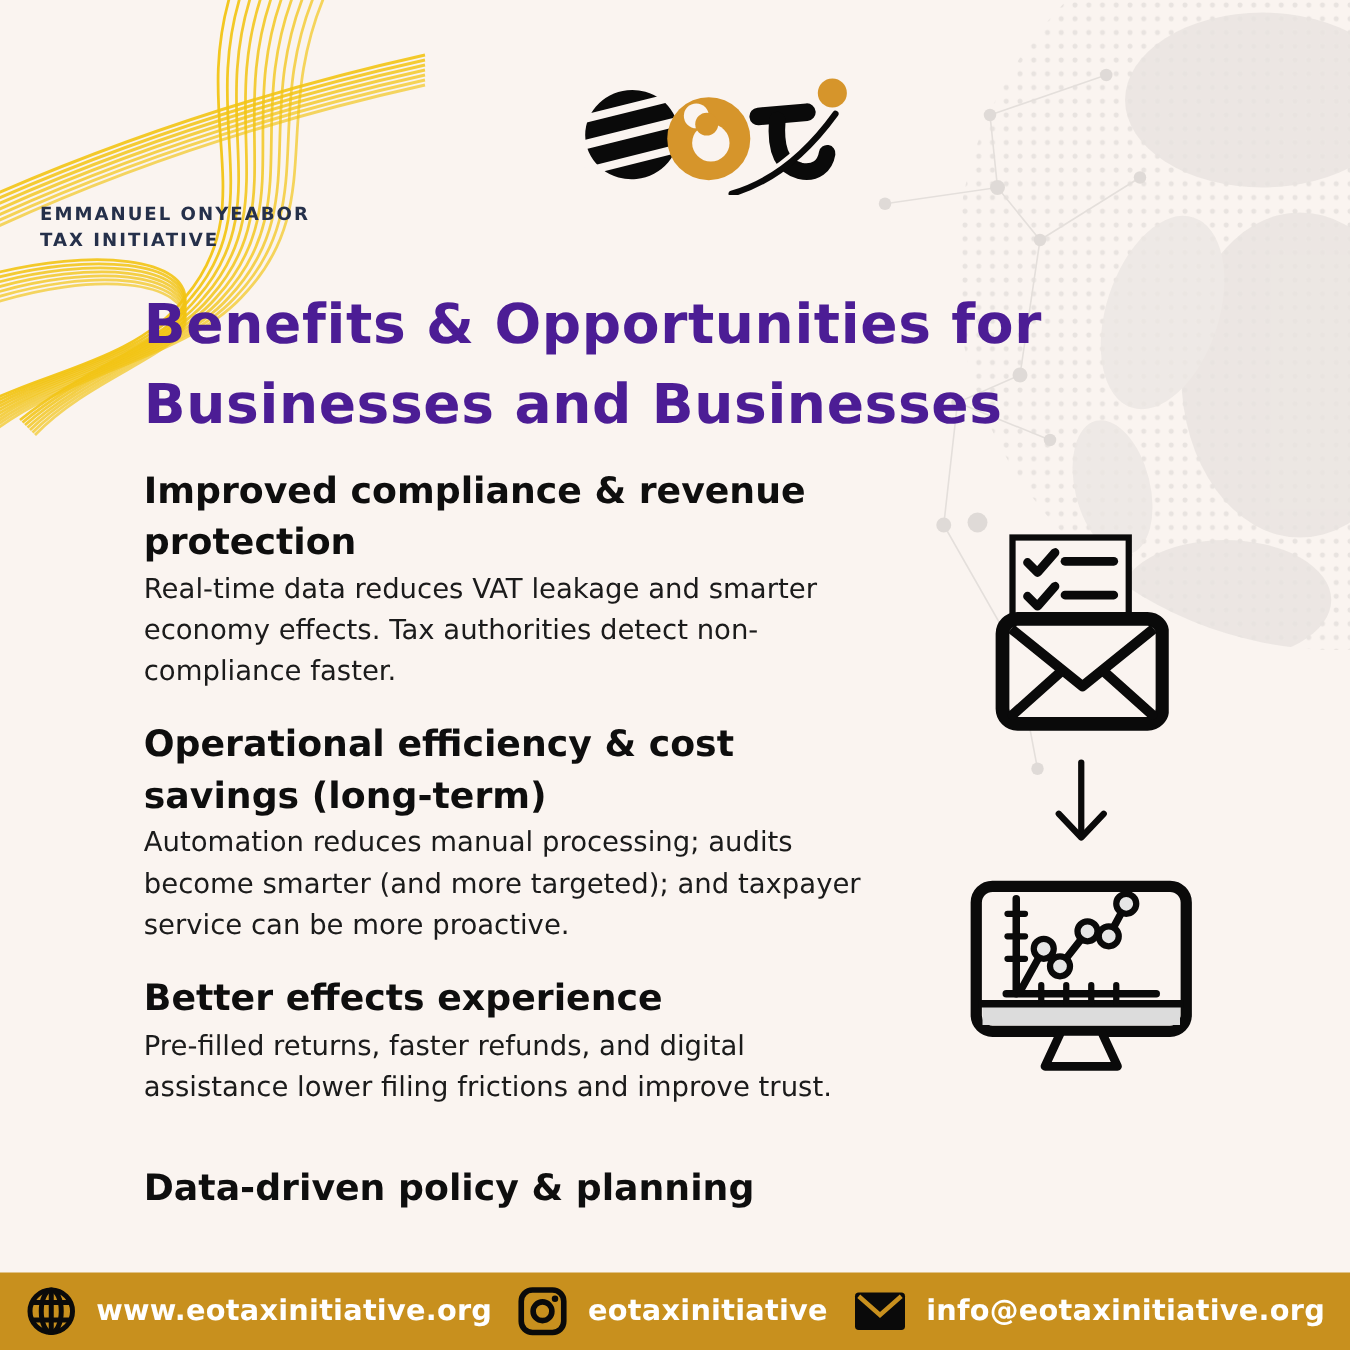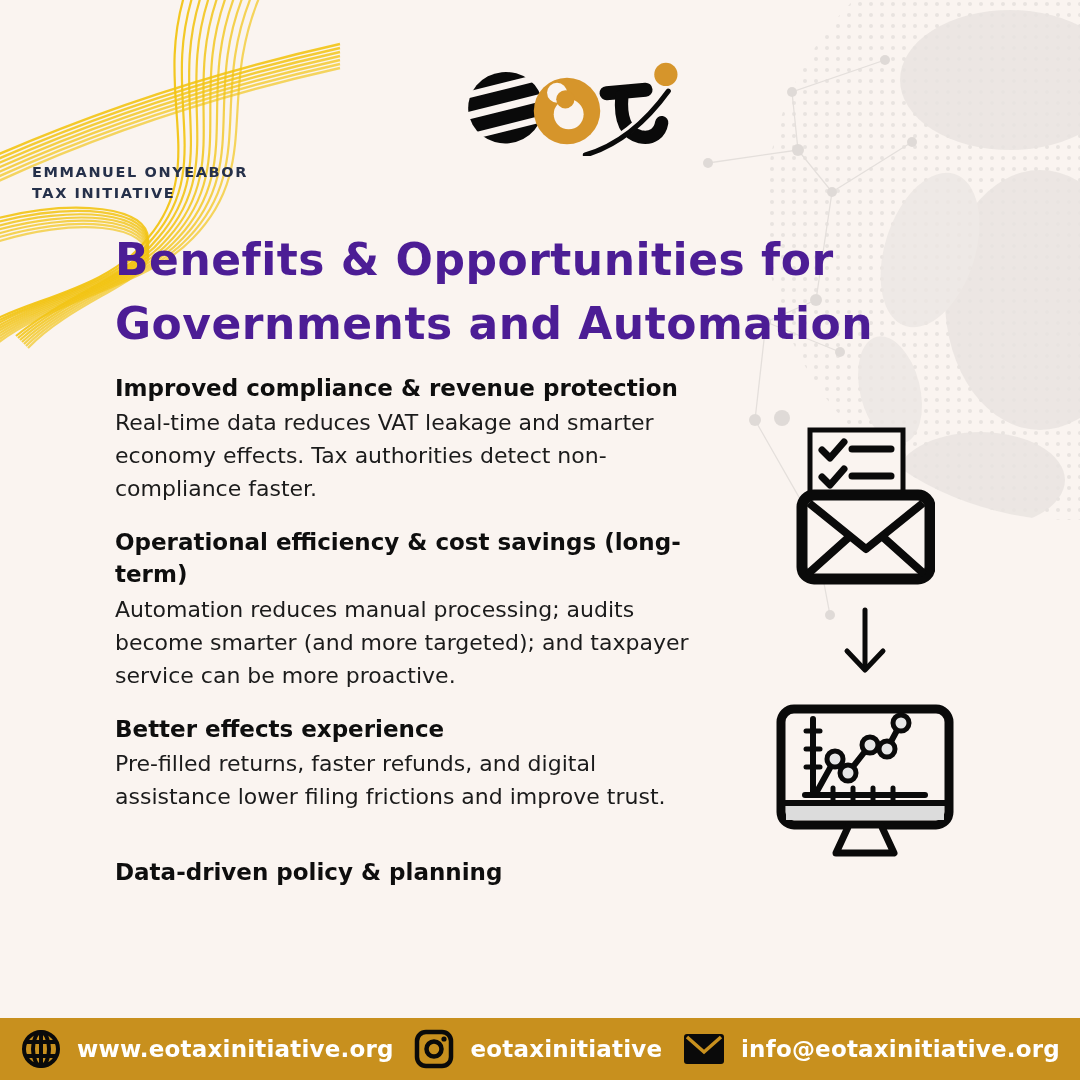--- a/index.html
+++ b/index.html
@@ -41,21 +41,21 @@
     letter-spacing: 0.5px;
   }
 
   
   .sections {
     top: 372px; left: 115px; width: 600px; z-index: 2;
     display: flex; flex-direction: column; gap: 21px;
   }
   .section-heading {
     color: #0E0E0E;
-    font-size: 23px;
+    font-size: 29px;
     font-weight: bold;
     line-height: 1.4;
   }
   .section-body {
     color: #1B1B1B;
     font-size: 22px;
     line-height: 1.5;
     margin-top: 2px;
   }
   .section.extra-gap { margin-top: 22px; }
@@ -222,21 +222,21 @@
     <circle cx="243" cy="22" r="14" fill="#D6952B"></circle>
   </svg>
   <div class="logo-org">
     <div>EMMANUEL ONYEABOR</div>
     <div>TAX INITIATIVE</div>
   </div>
 </header>
 
 <h1 class="layer page-title">
   <div>Benefits &amp; Opportunities for</div>
-  <div>Governments and Automation</div>
+  <div>Businesses and Businesses</div>
 </h1>
 
 <main class="layer sections">
   <section class="section">
     <h2 class="section-heading">Improved compliance &amp; revenue protection</h2>
     <p class="section-body">Real-time data reduces VAT leakage and smarter economy effects. Tax authorities detect non-compliance faster.</p>
   </section>
   <section class="section">
     <h2 class="section-heading">Operational efficiency &amp; cost savings (long-term)</h2>
     <p class="section-body">Automation reduces manual processing; audits become smarter (and more targeted); and taxpayer service can be more proactive.</p>

